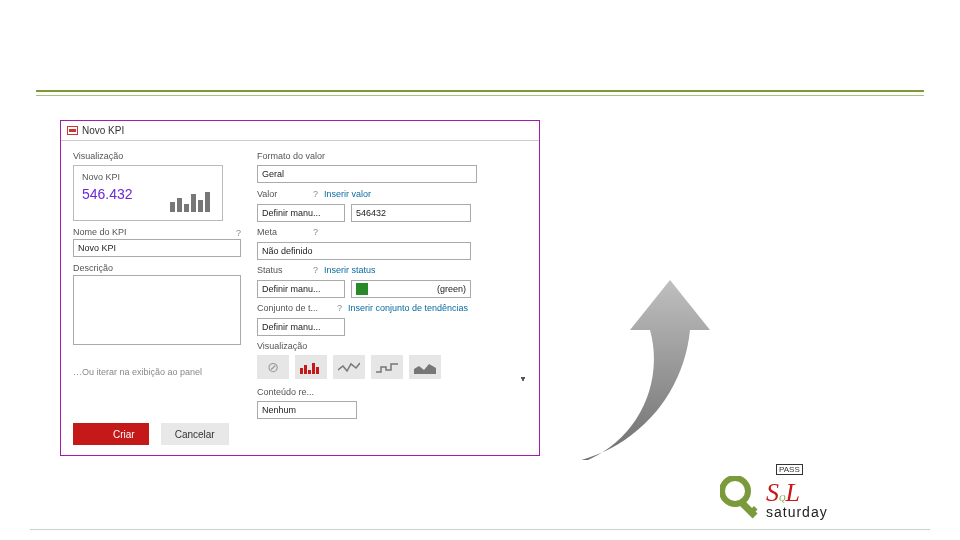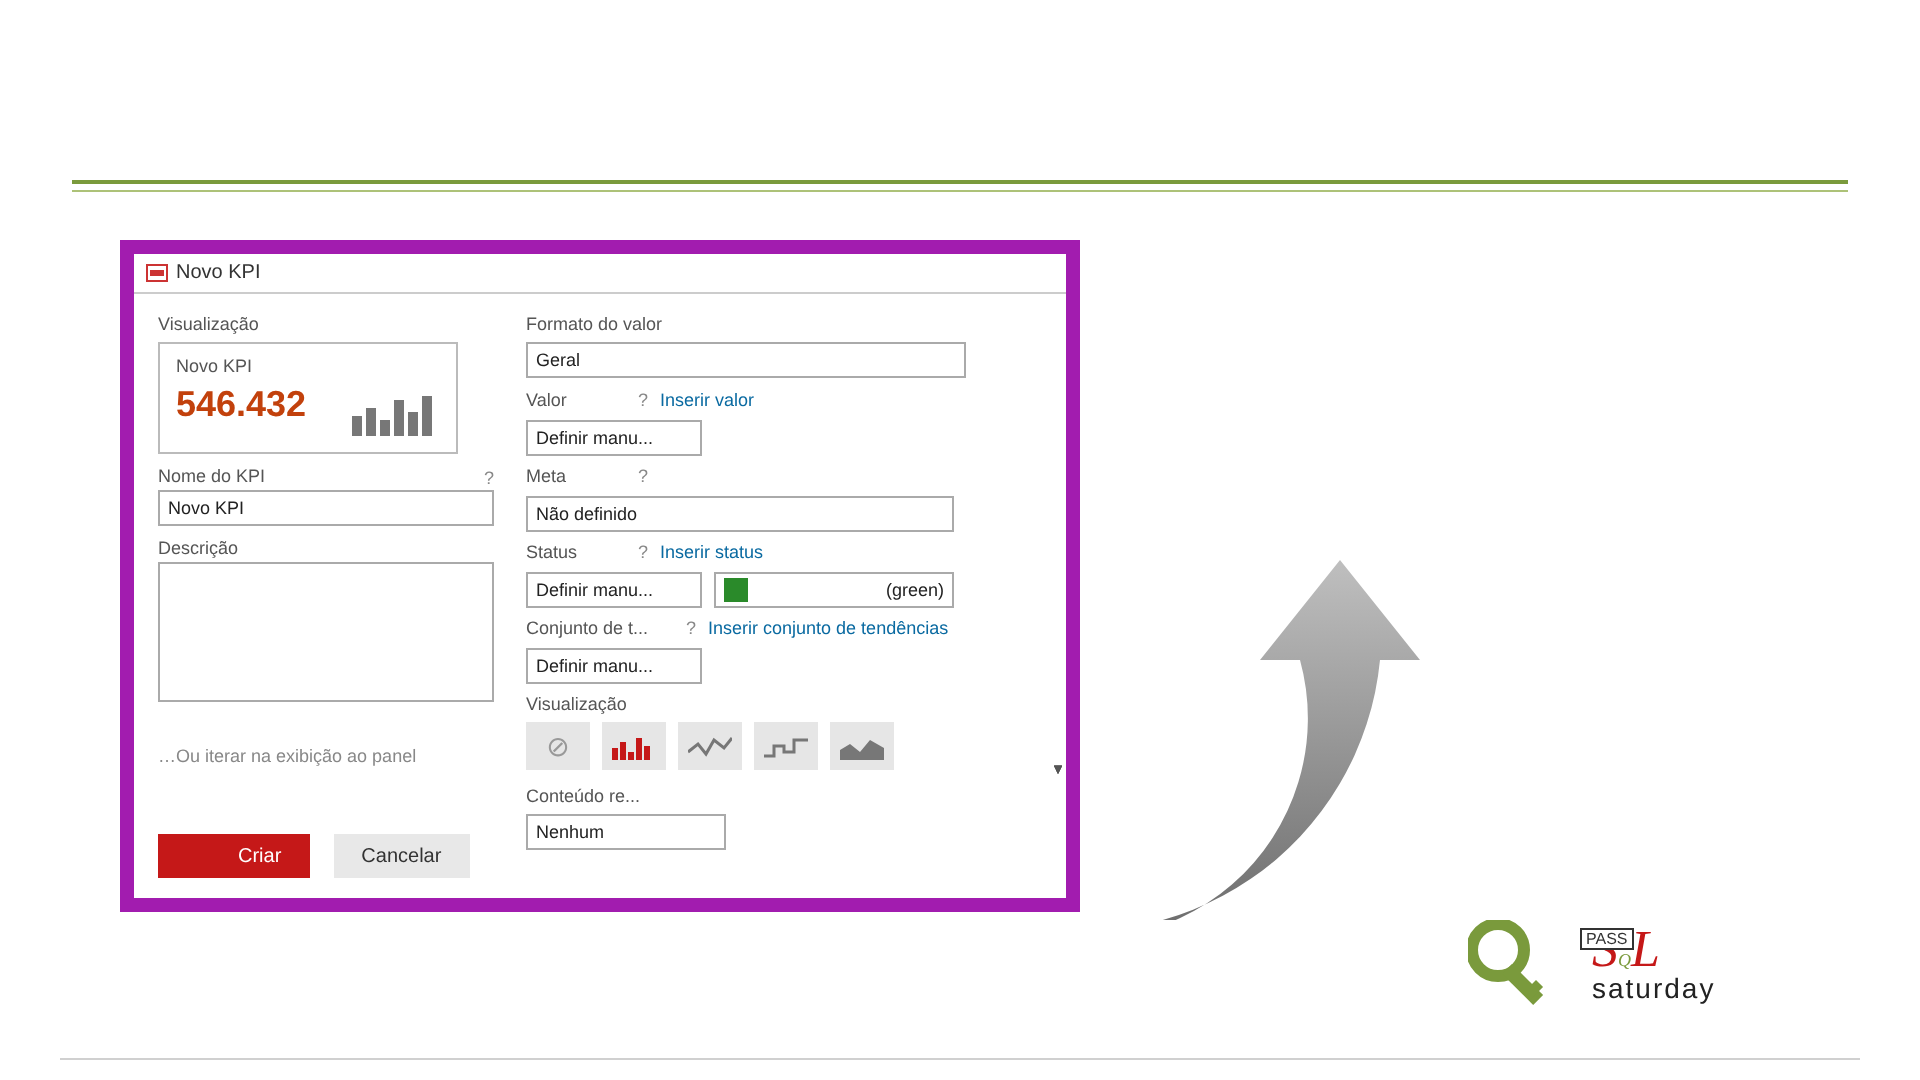--- a/index.html
+++ b/index.html
@@ -16,21 +16,21 @@
   .hr2 { position: absolute; left: 36px; top: 95px; width: 888px; height: 1px; background: #adc278; }
 
   .body-text {
     position: absolute; left: 566px; top: 120px; width: 360px;
     font-size: 24px; font-style: italic; color: #222; line-height: 1.25;
   }
 
   
   .shot {
     position: absolute; left: 60px; top: 120px; width: 480px; height: 336px;
-    border: 7px solid #a21caf; background: #fff; font-family: "Segoe UI", Arial, sans-serif; font-style: normal; color: #222;
+    border: 1px solid #a21caf; background: #fff; font-family: "Segoe UI", Arial, sans-serif; font-style: normal; color: #222;
     font-size: 9px;
   }
   .shot .win-title {
     height: 20px; line-height: 20px; padding-left: 6px; border-bottom: 1px solid #ccc;
     font-size: 10px; color: #333;
     display: flex; align-items: center; gap: 4px;
   }
   .shot .win-icon { width: 11px; height: 9px; border: 1px solid #c33; position: relative; }
   .shot .win-icon::before { content:""; position:absolute; left:1px; right:1px; top:2px; height:2px; background:#c33; }
   .shot .win-icon::after { content:""; position:absolute; left:1px; right:1px; bottom:2px; height:2px; background:#c33; }
@@ -44,21 +44,21 @@
   .shot .right { flex: 1; padding: 8px 12px 8px 6px; }
 
   .sec-label { font-size: 9px; color: #555; margin: 2px 0 4px; }
 
   .preview {
     width: 150px; height: 56px; border: 1px solid #bbb; background: #fff;
     display: flex; justify-content: space-between; padding: 6px 8px;
     margin-bottom: 6px;
   }
   .preview .ptext .pname { font-size: 9px; color: #555; }
-  .preview .ptext .pval  { font-size: 18px; font-weight: bold; color: #c2410c; margin-top: 4px; }
+  .preview .ptext .pval  { font-size: 14px; font-weight: normal; color: #6d28d9; margin-top: 4px; }
   .preview .pspark { width: 44px; align-self: flex-end; }
   .preview .pspark svg { width: 44px; height: 22px; }
 
   .field { margin-bottom: 6px; }
   .field label { display: block; font-size: 9px; color: #555; margin-bottom: 2px; }
   .field .row { display: flex; align-items: center; gap: 4px; }
   .input, .select {
     width: 100%; height: 18px; border: 1px solid #aaa; background: #fff;
     font-size: 9px; padding: 0 4px; line-height: 16px; color: #222;
     display: flex; align-items: center; justify-content: space-between;
@@ -88,22 +88,22 @@
   .btn.primary { background: #c51818; color: #fff; padding-left: 40px; }
   .btn.secondary { background: #e8e8e8; color: #333; }
 
   
   .arrow {
     position: absolute; left: 460px; top: 250px; width: 260px; height: 210px;
   }
 
   
   .logo {
-    position: absolute; right: 26px; bottom: 20px; width: 200px; height: 60px;
-    display: flex; align-items: flex-start; gap: 16px;
+    position: absolute; right: 40px; bottom: 20px; width: 200px; height: 60px;
+    display: flex; align-items: flex-end; gap: 0;
   }
   .logo .key {
     width: 46px; height: 44px;
   }
   .logo .text .sql { font-family: Georgia, serif; font-style: italic; font-size: 26px; }
   .logo .text .sql .s { color: #c51818; }
   .logo .text .sql .q { color: #7a9a3c; font-style: italic; }
   .logo .text .sql .l { color: #c51818; }
   .logo .text .sat { font-family: Arial, sans-serif; font-size: 14px; letter-spacing: 1px; color: #222; margin-top:-4px; }
   .logo .pass { position:absolute; top:4px; left:56px; font-family: Arial, sans-serif; font-size:8px; color:#333; background:#fff; border:1px solid #333; padding:0 2px; }
@@ -176,20 +176,23 @@
         <div class="pair" style="margin-top:6px">
           <span class="sec-label" style="width:50px;margin:0">Valor</span>
           <span class="q">?</span>
           <span class="link">Inserir valor</span>
         </div>
         <div class="pair">
           <div class="select">
               <span>Definir manu...</span>
               <span class="arrow">▾</span>
             </div>
+          <div class="input">
+              <span>546432</span>
+            </div>
         </div>
 
         <div class="pair" style="margin-top:2px">
           <span class="sec-label" style="width:50px;margin:0">Meta</span>
           <span class="q">?</span>
         </div>
         <div class="pair">
           <div class="select" style="width:214px">
               <span>Não definido</span>
               <span class="arrow">▾</span>

